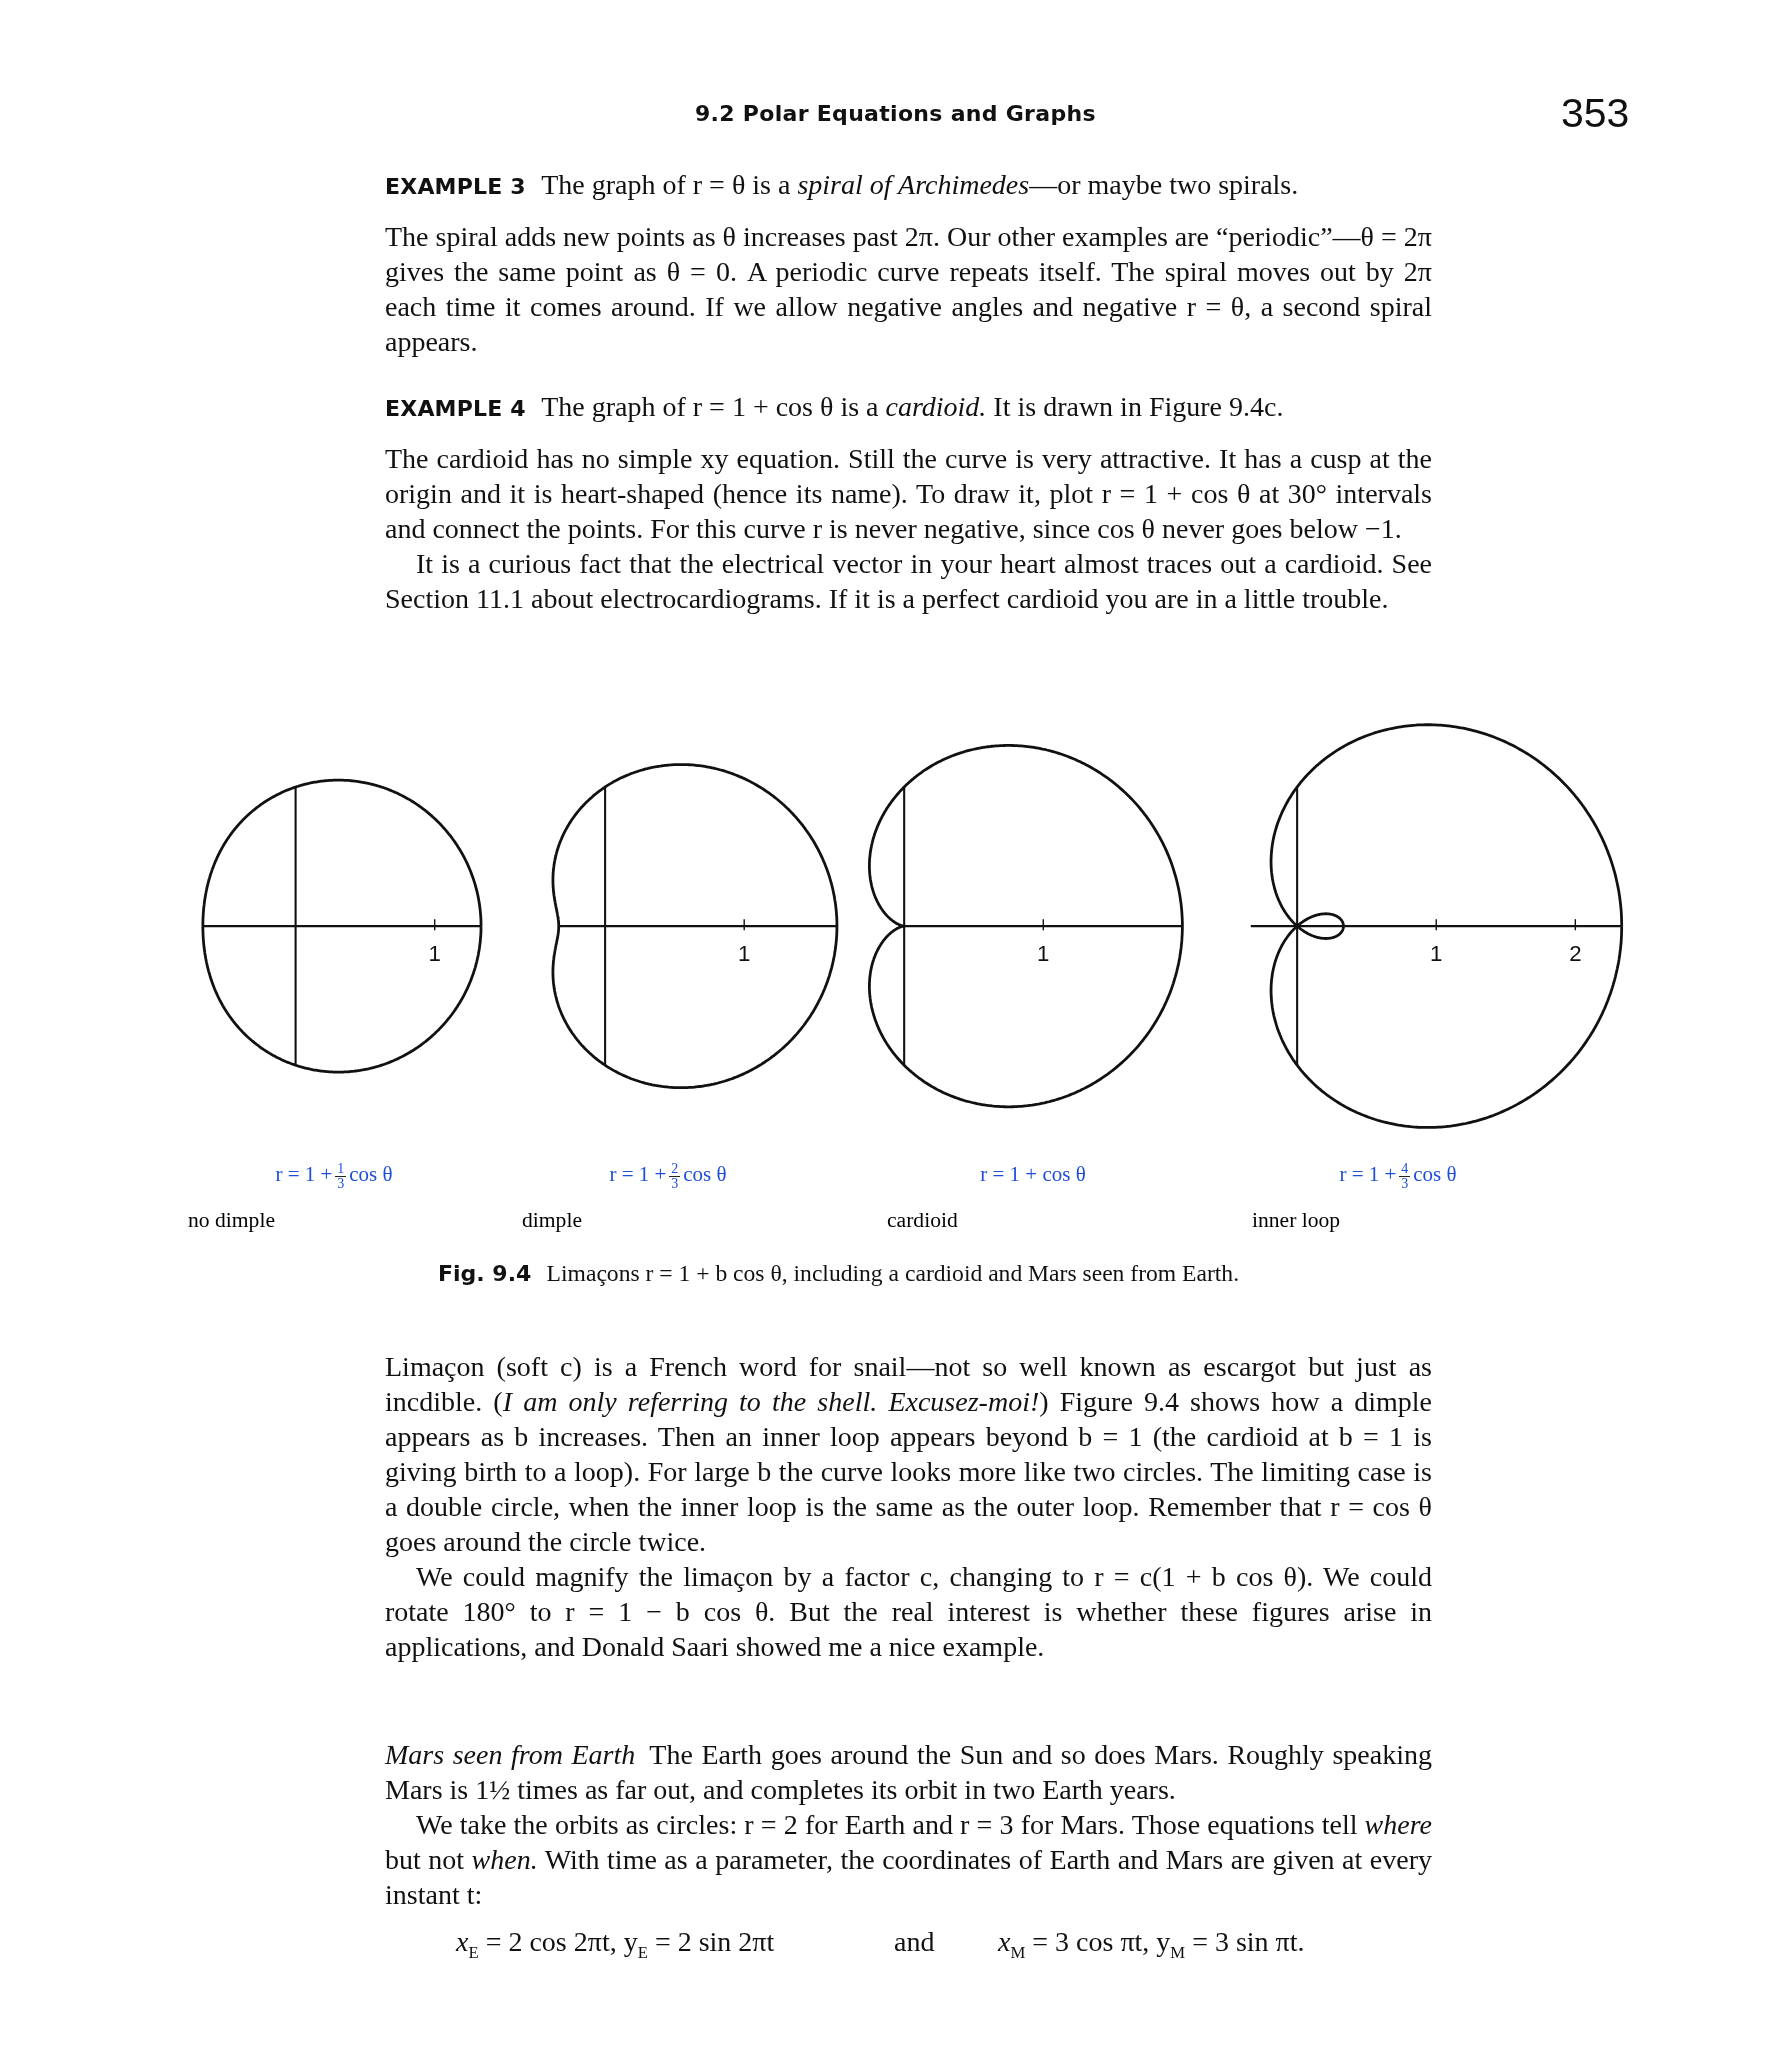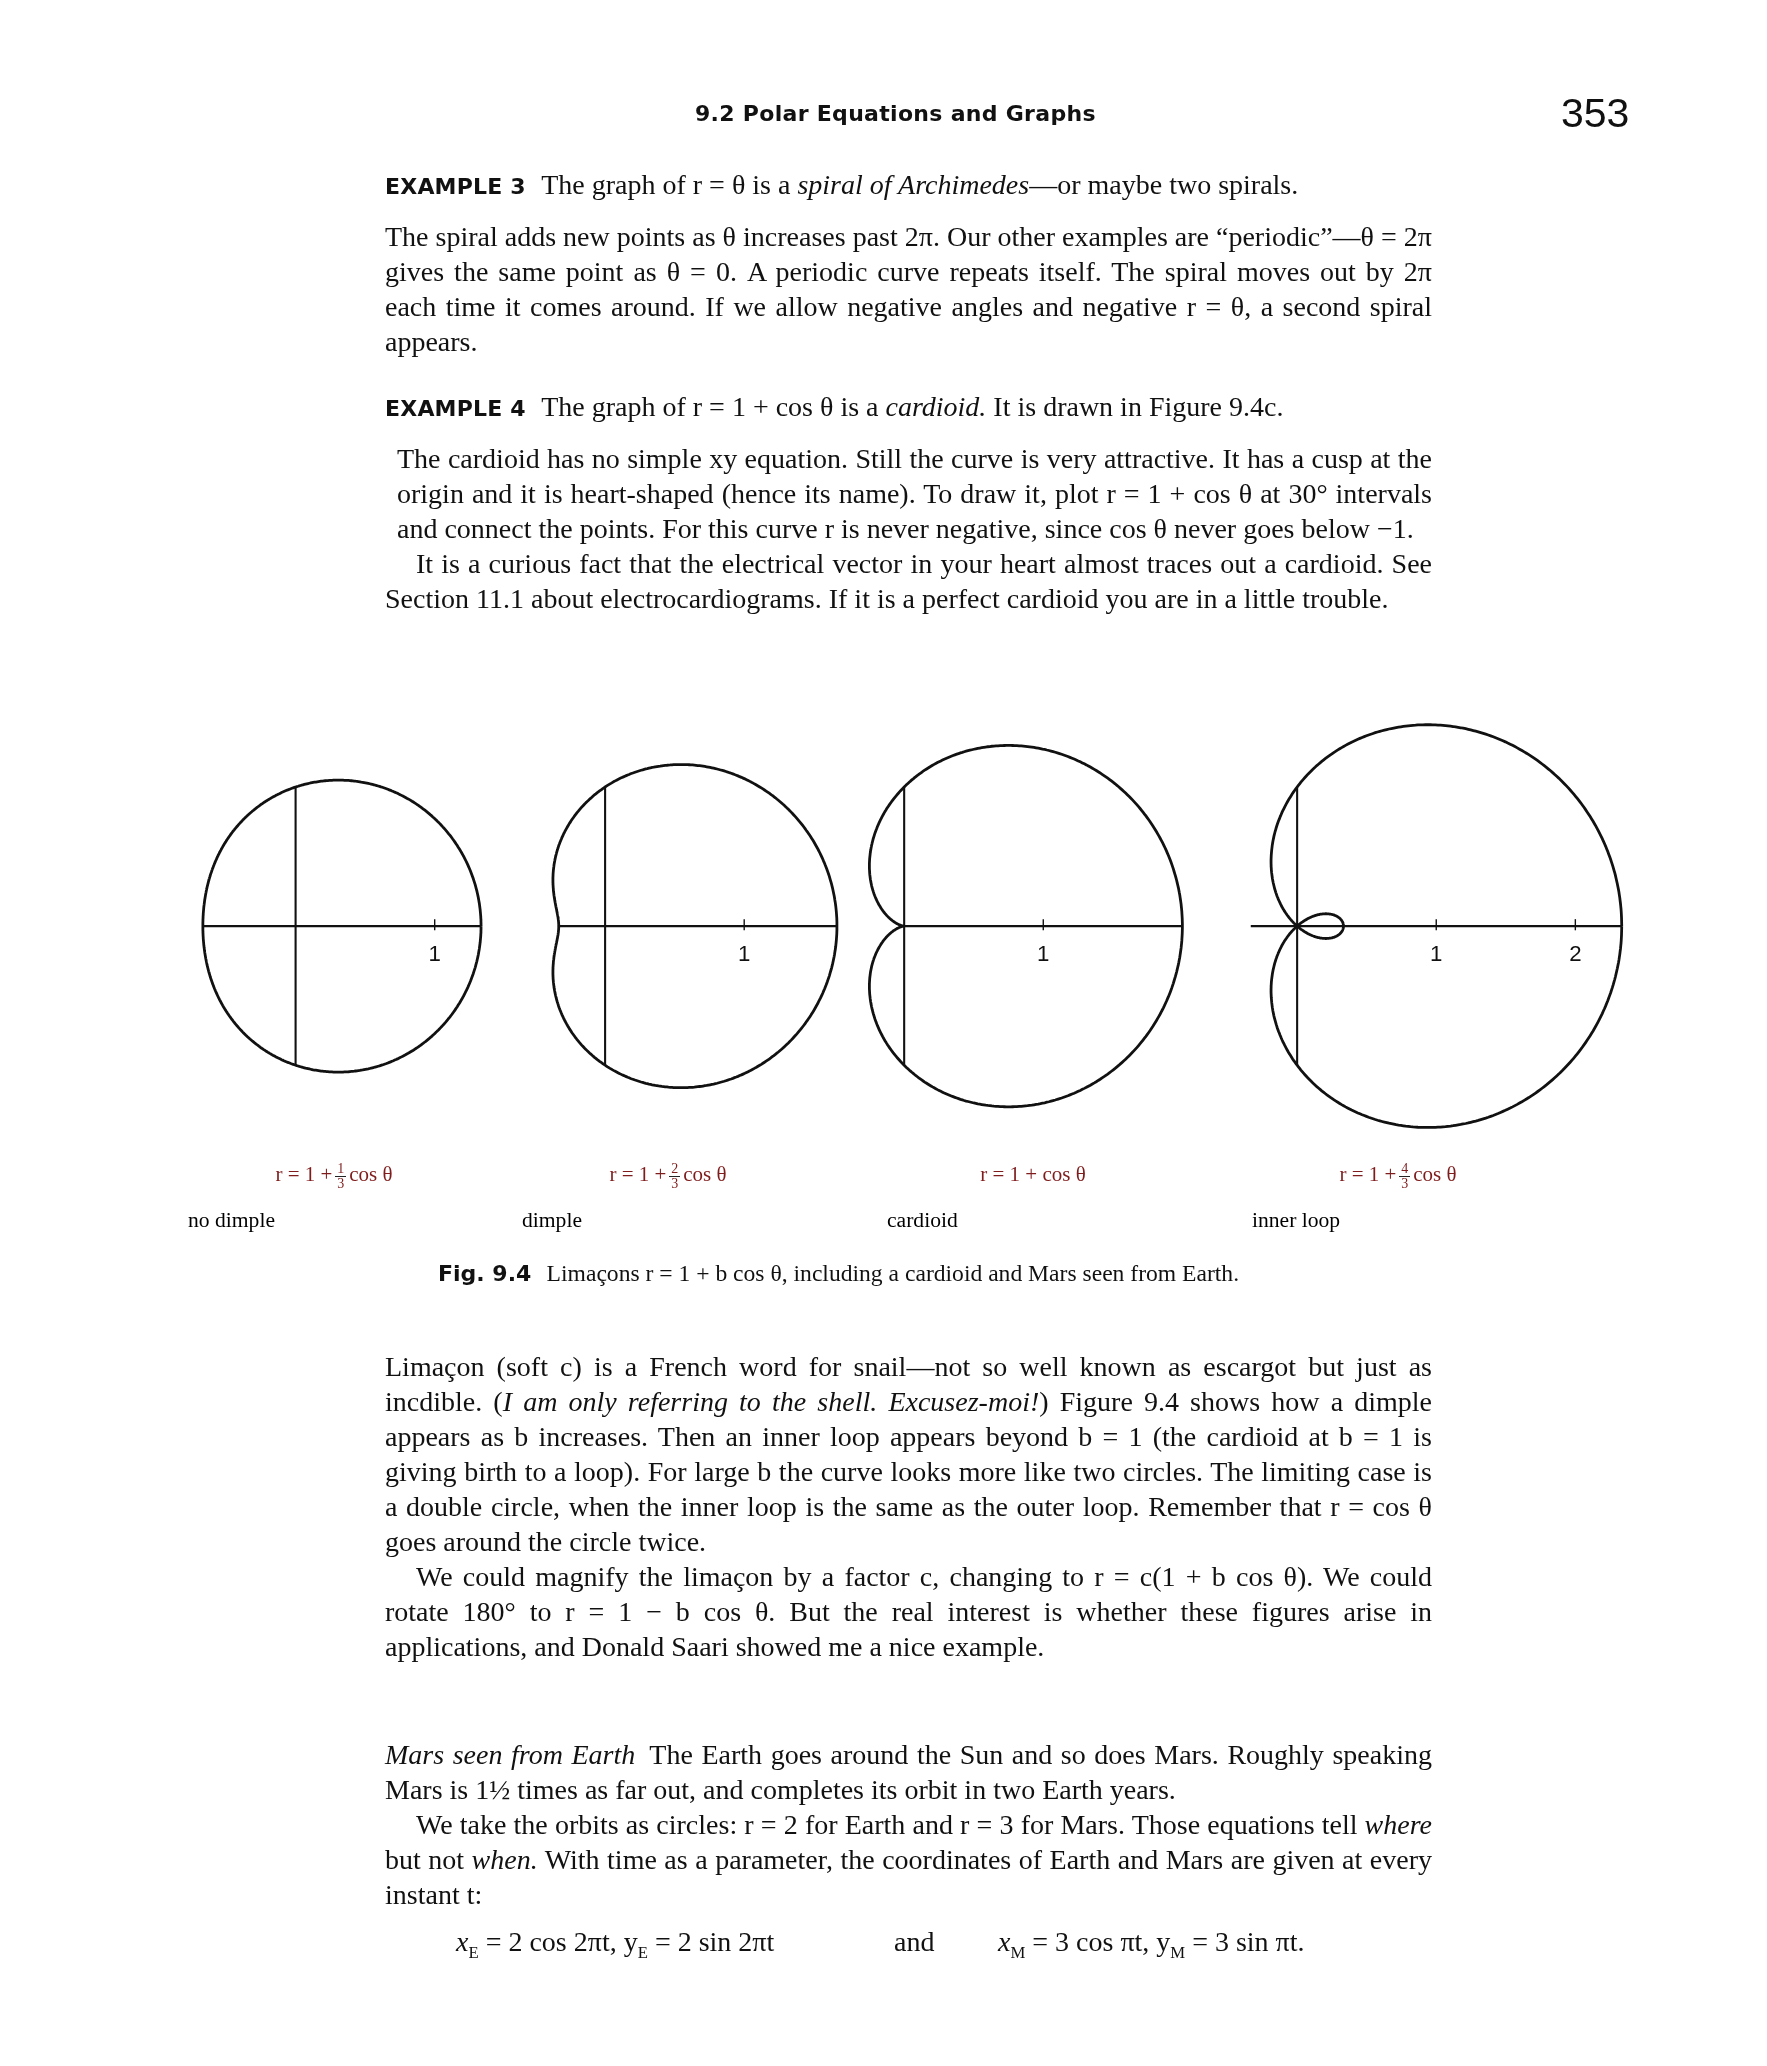--- a/index.html
+++ b/index.html
@@ -11,21 +11,21 @@
                   font-weight:bold; font-size:22px; letter-spacing:0.3px; }
   .page-num { position:absolute; left:1561px; top:-7px; font-family:"Liberation Sans", sans-serif;
               font-size:41px; }
   .block { position:absolute; left:385px; width:1047px; font-size:28px; line-height:35px; text-align:justify; }
   .block p { margin:0; }
   .indent { text-indent:31px; }
   .ex-label { font-family:"DejaVu Sans", sans-serif; font-weight:bold; font-size:22px; letter-spacing:0.2px; margin-right:15.3px; }
   .bi { font-weight:normal; font-style:italic; }
   .i { font-style:italic; }
   .figure { position:absolute; left:0; top:709px; width:1768px; height:501px; }
-  .caption-eq { position:absolute; font-size:21px; text-align:center; width:292px; color:#7f1d1d; }
+  .caption-eq { position:absolute; font-size:21px; text-align:center; width:292px; color:#1d4ed8; }
   .caption-name { position:absolute; font-size:21.6px; width:292px; color:#000000; }
   .frac { display:inline-block; vertical-align:middle; text-align:center; font-size:14px; line-height:14px; margin:0 2.8px; }
   .frac span { display:block; }
   .frac .num { border-bottom:1.4px solid #222; padding:0 2.1px; }
   .figcap { position:absolute; left:438px; top:1260px; font-size:23.6px; }
   .figcap-label { font-family:"DejaVu Sans", sans-serif; font-weight:bold; font-size:22px; margin-right:15.3px; }
   .eq-line { position:absolute; top:1926px; font-size:28px; }
   sub { font-size:16.7px; }
 </style>
 </head>
@@ -40,21 +40,21 @@
   <p>
     <span class="ex-label">EXAMPLE 3</span><span>The graph of r = θ is a </span><span class="bi">spiral of Archimedes</span><span>—or maybe two spirals.</span>
   </p>
   <p style="margin-top:15.3px;">The spiral adds new points as θ increases past 2π. Our other examples are “periodic”—θ = 2π gives the same point as θ = 0. A periodic curve repeats itself. The spiral moves out by 2π each time it comes around. If we allow negative angles and negative r = θ, a second spiral appears.</p>
 </div>
 
 <div class="block" style="top:389px;">
   <p>
     <span class="ex-label">EXAMPLE 4</span><span>The graph of r = 1 + cos θ is a </span><span class="bi">cardioid.</span><span> It is drawn in Figure 9.4c.</span>
   </p>
-  <p style="margin-top:15.3px;margin-left:12px;">The cardioid has no simple xy equation. Still the curve is very attractive. It has a cusp at the origin and it is heart-shaped (hence its name). To draw it, plot r = 1 + cos θ at 30° intervals and connect the points. For this curve r is never negative, since cos θ never goes below −1.</p>
+  <p style="margin-top:15.3px;">The cardioid has no simple xy equation. Still the curve is very attractive. It has a cusp at the origin and it is heart-shaped (hence its name). To draw it, plot r = 1 + cos θ at 30° intervals and connect the points. For this curve r is never negative, since cos θ never goes below −1.</p>
   <p class="indent">It is a curious fact that the electrical vector in your heart almost traces out a cardioid. See Section 11.1 about electrocardiograms. If it is a perfect cardioid you are in a little trouble.</p>
 </div>
 
 <div class="figure">
   <svg id="limacons" width="1768" height="501" viewBox="0 0 2542 720">
       <g>
         <path d="M691.7 312.0L691.6 309.7L691.6 307.3L691.5 305.0L691.5 302.7L691.3 300.4L691.2 298.0L691.0 295.7L690.8 293.4L690.6 291.1L690.4 288.8L690.1 286.5L689.8 284.2L689.5 281.9L689.2 279.6L688.8 277.3L688.4 275.0L688.0 272.7L687.6 270.4L687.1 268.1L686.6 265.9L686.1 263.6L685.6 261.4L685.0 259.1L684.4 256.9L683.8 254.6L683.2 252.4L682.5 250.2L681.8 248.0L681.1 245.8L680.4 243.6L679.6 241.4L678.8 239.2L678.0 237.0L677.2 234.9L676.4 232.7L675.5 230.6L674.6 228.5L673.7 226.4L672.8 224.3L671.8 222.2L670.8 220.1L669.8 218.0L668.8 216.0L667.7 213.9L666.7 211.9L665.6 209.9L664.5 207.9L663.3 205.9L662.2 203.9L661.0 201.9L659.8 200.0L658.6 198.1L657.4 196.1L656.1 194.2L654.8 192.3L653.6 190.5L652.2 188.6L650.9 186.8L649.6 184.9L648.2 183.1L646.8 181.3L645.4 179.6L644.0 177.8L642.6 176.1L641.1 174.3L639.6 172.6L638.1 170.9L636.6 169.3L635.1 167.6L633.6 166.0L632.0 164.3L630.4 162.7L628.8 161.2L627.2 159.6L625.6 158.1L624.0 156.5L622.3 155.0L620.7 153.5L619.0 152.1L617.3 150.6L615.6 149.2L613.9 147.8L612.2 146.4L610.4 145.0L608.7 143.7L606.9 142.4L605.1 141.0L603.4 139.8L601.6 138.5L599.8 137.2L597.9 136.0L596.1 134.8L594.3 133.6L592.4 132.5L590.5 131.3L588.7 130.2L586.8 129.1L584.9 128.1L583.0 127.0L581.1 126.0L579.2 125.0L577.3 124.0L575.3 123.0L573.4 122.1L571.5 121.1L569.5 120.2L567.5 119.4L565.6 118.5L563.6 117.7L561.6 116.8L559.7 116.1L557.7 115.3L555.7 114.5L553.7 113.8L551.7 113.1L549.7 112.4L547.7 111.8L545.7 111.1L543.7 110.5L541.7 109.9L539.6 109.4L537.6 108.8L535.6 108.3L533.6 107.8L531.6 107.3L529.5 106.8L527.5 106.4L525.5 106.0L523.5 105.6L521.4 105.2L519.4 104.9L517.4 104.5L515.3 104.2L513.3 103.9L511.3 103.7L509.3 103.4L507.3 103.2L505.2 103.0L503.2 102.8L501.2 102.6L499.2 102.5L497.2 102.4L495.2 102.3L493.2 102.2L491.2 102.1L489.2 102.1L487.2 102.1L485.2 102.1L483.2 102.1L481.2 102.1L479.3 102.2L477.3 102.3L475.3 102.4L473.4 102.5L471.4 102.7L469.5 102.8L467.5 103.0L465.6 103.2L463.7 103.4L461.7 103.6L459.8 103.9L457.9 104.2L456.0 104.5L454.1 104.8L452.2 105.1L450.4 105.4L448.5 105.8L446.6 106.2L444.8 106.6L442.9 107.0L441.1 107.4L439.3 107.8L437.5 108.3L435.6 108.8L433.9 109.3L432.1 109.8L430.3 110.3L428.5 110.9L426.8 111.4L425.0 112.0L423.3 112.6L421.5 113.2L419.8 113.8L418.1 114.4L416.4 115.1L414.7 115.8L413.0 116.4L411.4 117.1L409.7 117.8L408.1 118.5L406.4 119.3L404.8 120.0L403.2 120.8L401.6 121.6L400.0 122.3L398.5 123.1L396.9 123.9L395.3 124.8L393.8 125.6L392.3 126.4L390.8 127.3L389.3 128.2L387.8 129.0L386.3 129.9L384.8 130.8L383.4 131.7L381.9 132.7L380.5 133.6L379.1 134.5L377.7 135.5L376.3 136.4L374.9 137.4L373.6 138.4L372.2 139.4L370.9 140.4L369.6 141.4L368.3 142.4L367.0 143.4L365.7 144.4L364.4 145.5L363.1 146.5L361.9 147.6L360.7 148.6L359.4 149.7L358.2 150.8L357.0 151.9L355.8 153.0L354.7 154.1L353.5 155.2L352.4 156.3L351.3 157.4L350.1 158.5L349.0 159.6L347.9 160.8L346.9 161.9L345.8 163.0L344.7 164.2L343.7 165.3L342.7 166.5L341.7 167.7L340.7 168.8L339.7 170.0L338.7 171.2L337.7 172.3L336.8 173.5L335.8 174.7L334.9 175.9L334.0 177.1L333.1 178.3L332.2 179.5L331.3 180.7L330.5 181.9L329.6 183.1L328.8 184.3L328.0 185.5L327.1 186.7L326.3 188.0L325.5 189.2L324.8 190.4L324.0 191.6L323.2 192.8L322.5 194.1L321.7 195.3L321.0 196.5L320.3 197.7L319.6 199.0L318.9 200.2L318.2 201.4L317.6 202.7L316.9 203.9L316.3 205.1L315.6 206.4L315.0 207.6L314.4 208.8L313.8 210.1L313.2 211.3L312.6 212.6L312.0 213.8L311.5 215.0L310.9 216.3L310.4 217.5L309.8 218.7L309.3 220.0L308.8 221.2L308.3 222.4L307.8 223.7L307.3 224.9L306.8 226.1L306.4 227.4L305.9 228.6L305.4 229.8L305.0 231.1L304.6 232.3L304.2 233.5L303.7 234.7L303.3 236.0L302.9 237.2L302.5 238.4L302.2 239.6L301.8 240.9L301.4 242.1L301.1 243.3L300.7 244.5L300.4 245.7L300.0 247.0L299.7 248.2L299.4 249.4L299.1 250.6L298.8 251.8L298.5 253.0L298.2 254.2L297.9 255.4L297.6 256.6L297.4 257.8L297.1 259.0L296.9 260.2L296.6 261.4L296.4 262.6L296.2 263.8L295.9 265.0L295.7 266.2L295.5 267.4L295.3 268.6L295.1 269.8L294.9 271.0L294.7 272.2L294.5 273.3L294.3 274.5L294.2 275.7L294.0 276.9L293.9 278.1L293.7 279.3L293.6 280.4L293.4 281.6L293.3 282.8L293.1 284.0L293.0 285.1L292.9 286.3L292.8 287.5L292.7 288.7L292.6 289.8L292.5 291.0L292.4 292.2L292.3 293.4L292.2 294.5L292.2 295.7L292.1 296.9L292.0 298.0L292.0 299.2L291.9 300.4L291.9 301.5L291.8 302.7L291.8 303.9L291.8 305.0L291.7 306.2L291.7 307.3L291.7 308.5L291.7 309.7L291.7 310.8L291.7 312.0L291.7 313.2L291.7 314.3L291.7 315.5L291.7 316.7L291.7 317.8L291.8 319.0L291.8 320.1L291.8 321.3L291.9 322.5L291.9 323.6L292.0 324.8L292.0 326.0L292.1 327.1L292.2 328.3L292.2 329.5L292.3 330.6L292.4 331.8L292.5 333.0L292.6 334.2L292.7 335.3L292.8 336.5L292.9 337.7L293.0 338.9L293.1 340.0L293.3 341.2L293.4 342.4L293.6 343.6L293.7 344.7L293.9 345.9L294.0 347.1L294.2 348.3L294.3 349.5L294.5 350.7L294.7 351.8L294.9 353.0L295.1 354.2L295.3 355.4L295.5 356.6L295.7 357.8L295.9 359.0L296.2 360.2L296.4 361.4L296.6 362.6L296.9 363.8L297.1 365.0L297.4 366.2L297.6 367.4L297.9 368.6L298.2 369.8L298.5 371.0L298.8 372.2L299.1 373.4L299.4 374.6L299.7 375.8L300.0 377.0L300.4 378.3L300.7 379.5L301.1 380.7L301.4 381.9L301.8 383.1L302.2 384.4L302.5 385.6L302.9 386.8L303.3 388.0L303.7 389.3L304.2 390.5L304.6 391.7L305.0 392.9L305.4 394.2L305.9 395.4L306.4 396.6L306.8 397.9L307.3 399.1L307.8 400.3L308.3 401.6L308.8 402.8L309.3 404.0L309.8 405.3L310.4 406.5L310.9 407.7L311.5 409.0L312.0 410.2L312.6 411.4L313.2 412.7L313.8 413.9L314.4 415.2L315.0 416.4L315.6 417.6L316.3 418.9L316.9 420.1L317.6 421.3L318.2 422.6L318.9 423.8L319.6 425.0L320.3 426.3L321.0 427.5L321.7 428.7L322.5 429.9L323.2 431.2L324.0 432.4L324.8 433.6L325.5 434.8L326.3 436.0L327.1 437.3L328.0 438.5L328.8 439.7L329.6 440.9L330.5 442.1L331.3 443.3L332.2 444.5L333.1 445.7L334.0 446.9L334.9 448.1L335.8 449.3L336.8 450.5L337.7 451.7L338.7 452.8L339.7 454.0L340.7 455.2L341.7 456.3L342.7 457.5L343.7 458.7L344.7 459.8L345.8 461.0L346.9 462.1L347.9 463.2L349.0 464.4L350.1 465.5L351.3 466.6L352.4 467.7L353.5 468.8L354.7 469.9L355.8 471.0L357.0 472.1L358.2 473.2L359.4 474.3L360.7 475.4L361.9 476.4L363.1 477.5L364.4 478.5L365.7 479.6L367.0 480.6L368.3 481.6L369.6 482.6L370.9 483.6L372.2 484.6L373.6 485.6L374.9 486.6L376.3 487.6L377.7 488.5L379.1 489.5L380.5 490.4L381.9 491.3L383.4 492.3L384.8 493.2L386.3 494.1L387.8 495.0L389.3 495.8L390.8 496.7L392.3 497.6L393.8 498.4L395.3 499.2L396.9 500.1L398.5 500.9L400.0 501.7L401.6 502.4L403.2 503.2L404.8 504.0L406.4 504.7L408.1 505.5L409.7 506.2L411.4 506.9L413.0 507.6L414.7 508.2L416.4 508.9L418.1 509.6L419.8 510.2L421.5 510.8L423.3 511.4L425.0 512.0L426.8 512.6L428.5 513.1L430.3 513.7L432.1 514.2L433.9 514.7L435.6 515.2L437.5 515.7L439.3 516.2L441.1 516.6L442.9 517.0L444.8 517.4L446.6 517.8L448.5 518.2L450.4 518.6L452.2 518.9L454.1 519.2L456.0 519.5L457.9 519.8L459.8 520.1L461.7 520.4L463.7 520.6L465.6 520.8L467.5 521.0L469.5 521.2L471.4 521.3L473.4 521.5L475.3 521.6L477.3 521.7L479.3 521.8L481.2 521.9L483.2 521.9L485.2 521.9L487.2 521.9L489.2 521.9L491.2 521.9L493.2 521.8L495.2 521.7L497.2 521.6L499.2 521.5L501.2 521.4L503.2 521.2L505.2 521.0L507.3 520.8L509.3 520.6L511.3 520.3L513.3 520.1L515.3 519.8L517.4 519.5L519.4 519.1L521.4 518.8L523.5 518.4L525.5 518.0L527.5 517.6L529.5 517.2L531.6 516.7L533.6 516.2L535.6 515.7L537.6 515.2L539.6 514.6L541.7 514.1L543.7 513.5L545.7 512.9L547.7 512.2L549.7 511.6L551.7 510.9L553.7 510.2L555.7 509.5L557.7 508.7L559.7 507.9L561.6 507.2L563.6 506.3L565.6 505.5L567.5 504.6L569.5 503.8L571.5 502.9L573.4 501.9L575.3 501.0L577.3 500.0L579.2 499.0L581.1 498.0L583.0 497.0L584.9 495.9L586.8 494.9L588.7 493.8L590.5 492.7L592.4 491.5L594.3 490.4L596.1 489.2L597.9 488.0L599.8 486.8L601.6 485.5L603.4 484.2L605.1 483.0L606.9 481.6L608.7 480.3L610.4 479.0L612.2 477.6L613.9 476.2L615.6 474.8L617.3 473.4L619.0 471.9L620.7 470.5L622.3 469.0L624.0 467.5L625.6 465.9L627.2 464.4L628.8 462.8L630.4 461.3L632.0 459.7L633.6 458.0L635.1 456.4L636.6 454.7L638.1 453.1L639.6 451.4L641.1 449.7L642.6 447.9L644.0 446.2L645.4 444.4L646.8 442.7L648.2 440.9L649.6 439.1L650.9 437.2L652.2 435.4L653.6 433.5L654.8 431.7L656.1 429.8L657.4 427.9L658.6 425.9L659.8 424.0L661.0 422.1L662.2 420.1L663.3 418.1L664.5 416.1L665.6 414.1L666.7 412.1L667.7 410.1L668.8 408.0L669.8 406.0L670.8 403.9L671.8 401.8L672.8 399.7L673.7 397.6L674.6 395.5L675.5 393.4L676.4 391.3L677.2 389.1L678.0 387.0L678.8 384.8L679.6 382.6L680.4 380.4L681.1 378.2L681.8 376.0L682.5 373.8L683.2 371.6L683.8 369.4L684.4 367.1L685.0 364.9L685.6 362.6L686.1 360.4L686.6 358.1L687.1 355.9L687.6 353.6L688.0 351.3L688.4 349.0L688.8 346.7L689.2 344.4L689.5 342.1L689.8 339.8L690.1 337.5L690.4 335.2L690.6 332.9L690.8 330.6L691.0 328.3L691.2 326.0L691.3 323.6L691.5 321.3L691.5 319.0L691.6 316.7L691.6 314.3L691.7 312.0" fill="none" stroke="#111" stroke-width="4"></path>
         <line x1="291.65999999999997" x2="691.66" y1="312" y2="312" stroke="#111" stroke-width="3"></line>
         <line x1="425" x2="425" y1="112" y2="512" stroke="#111" stroke-width="3"></line>
         <line x1="625" x2="625" y1="302" y2="318" stroke="#111" stroke-width="2"></line>

